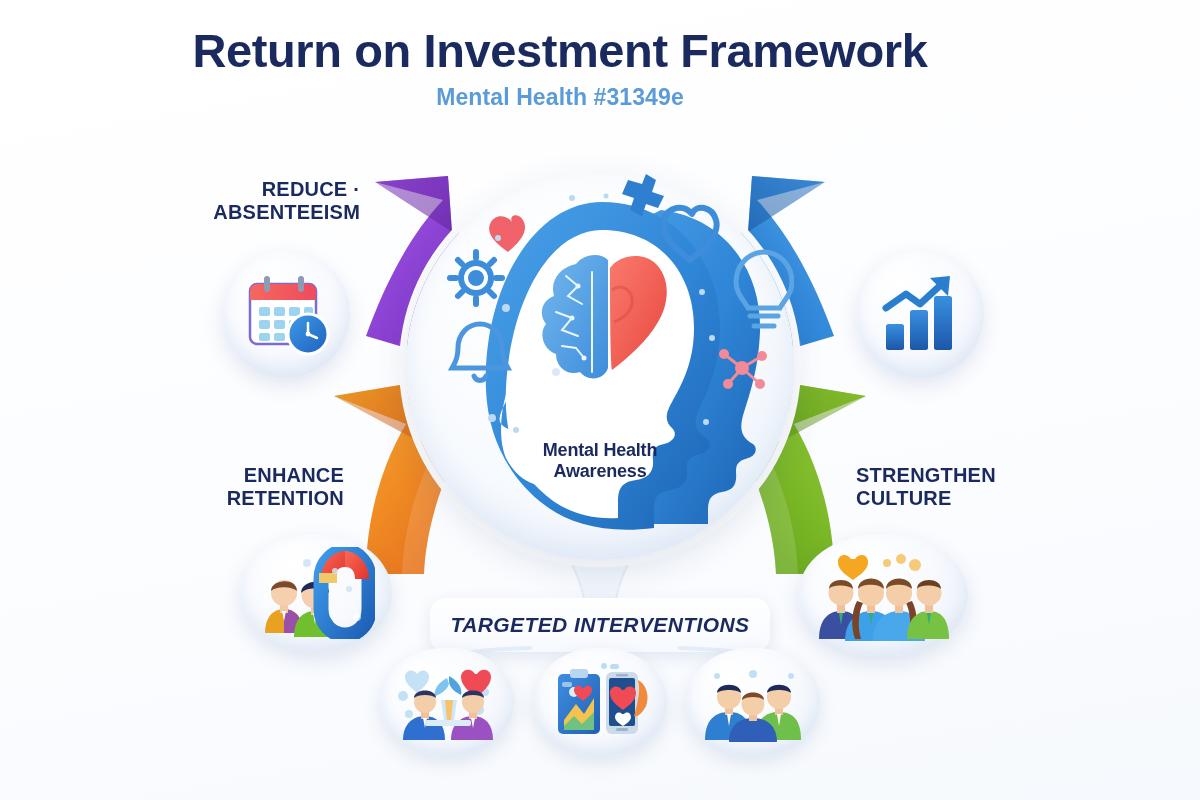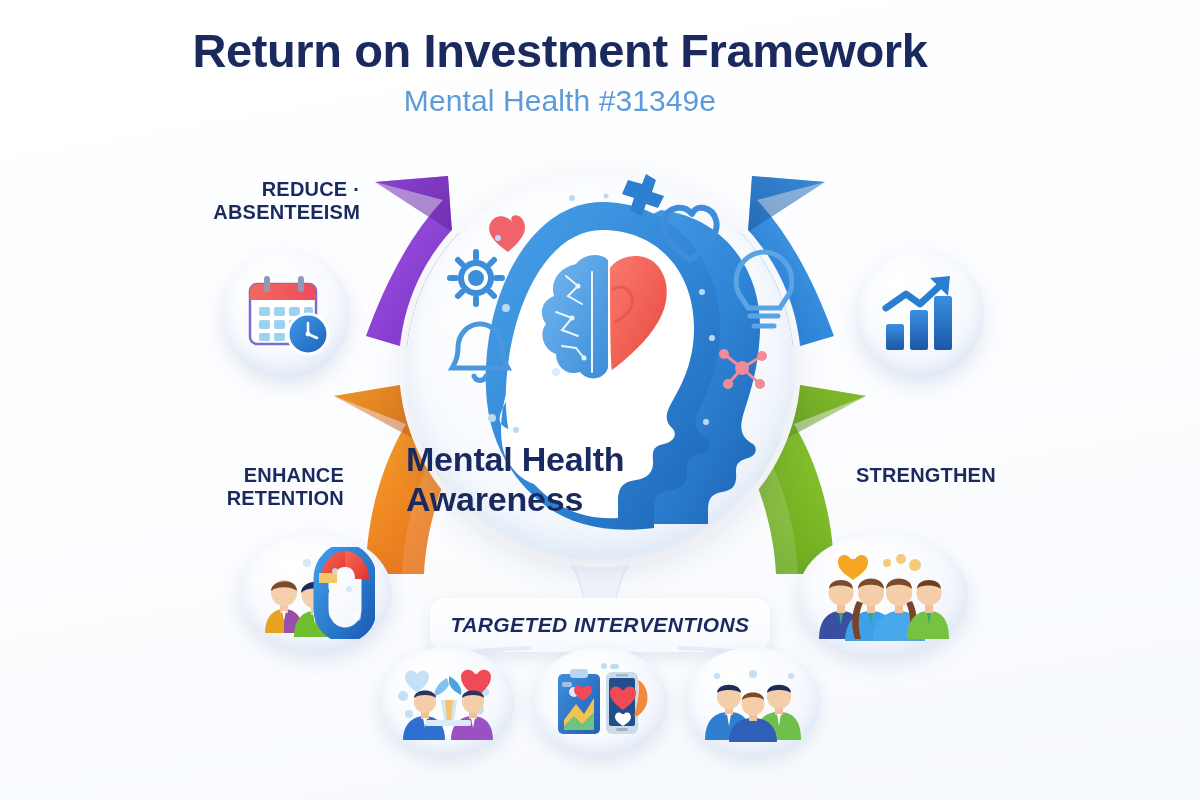--- a/index.html
+++ b/index.html
@@ -16,42 +16,42 @@
   }
 
   
   .header { position: absolute; top: 26px; left: 0; width: 1120px; text-align: center; }
   .title {
     font-size: 47px; font-weight: bold; letter-spacing: -0.4px;
     color: #1b2a5e; line-height: 1.05;
   }
   .subtitle {
     margin-top: 9px;
-    font-size: 30px; font-weight: normal; letter-spacing: 0.1px;
+    font-size: 23px; font-weight: bold; letter-spacing: 0.1px;
     color: #5b9bd9;
   }
 
   
   .arrow-layer { position: absolute; inset: 0; }
   .arrow-layer svg { position: absolute; top: 0; left: 0; }
 
   
   .hub {
     position: absolute; left: 406px; top: 172px;
     width: 388px; height: 388px; border-radius: 50%;
     background: radial-gradient(circle at 36% 28%, #ffffff 0%, #f7fafe 55%, #eaf1fa 100%);
     box-shadow: 0 10px 34px rgba(40,70,130,0.14), 0 0 0 7px #ffffff,
                 inset 0 -14px 26px rgba(190,210,235,0.35);
   }
   .hub-inner { position: absolute; inset: 0; }
 
   .hub-caption {
     position: absolute; left: 0; right: 0; top: 268px;
-    text-align: left;
-    font-size: 34px; font-weight: bold; line-height: 1.17;
+    text-align: center;
+    font-size: 18px; font-weight: bold; line-height: 1.17;
     color: #1b2a5e; letter-spacing: -0.2px;
   }
 
   
   .mini { position: absolute; }
 
   
   .stem { position: absolute; left: 540px; top: 540px; }
 
   
@@ -351,20 +351,21 @@
   <div class="label tl">
     <div>REDUCE ·</div>
     <div>ABSENTEEISM</div>
   </div>
   <div class="label bl">
     <div>ENHANCE</div>
     <div>RETENTION</div>
   </div>
   <div class="label br">
     <div>STRENGTHEN</div>
+    <div>CULTURE</div>
   </div>
 
   <div class="bubble b-tl">
     <svg width="92" height="92" viewBox="0 0 92 92">
       <defs>
         <linearGradient id="calTop" x1="0" y1="0" x2="1" y2="0">
           <stop offset="0%" stop-color="#f4685f"></stop>
             <stop offset="100%" stop-color="#ef4b5e"></stop>
         </linearGradient>
         <linearGradient id="clockG" x1="0" y1="0" x2="1" y2="1">

